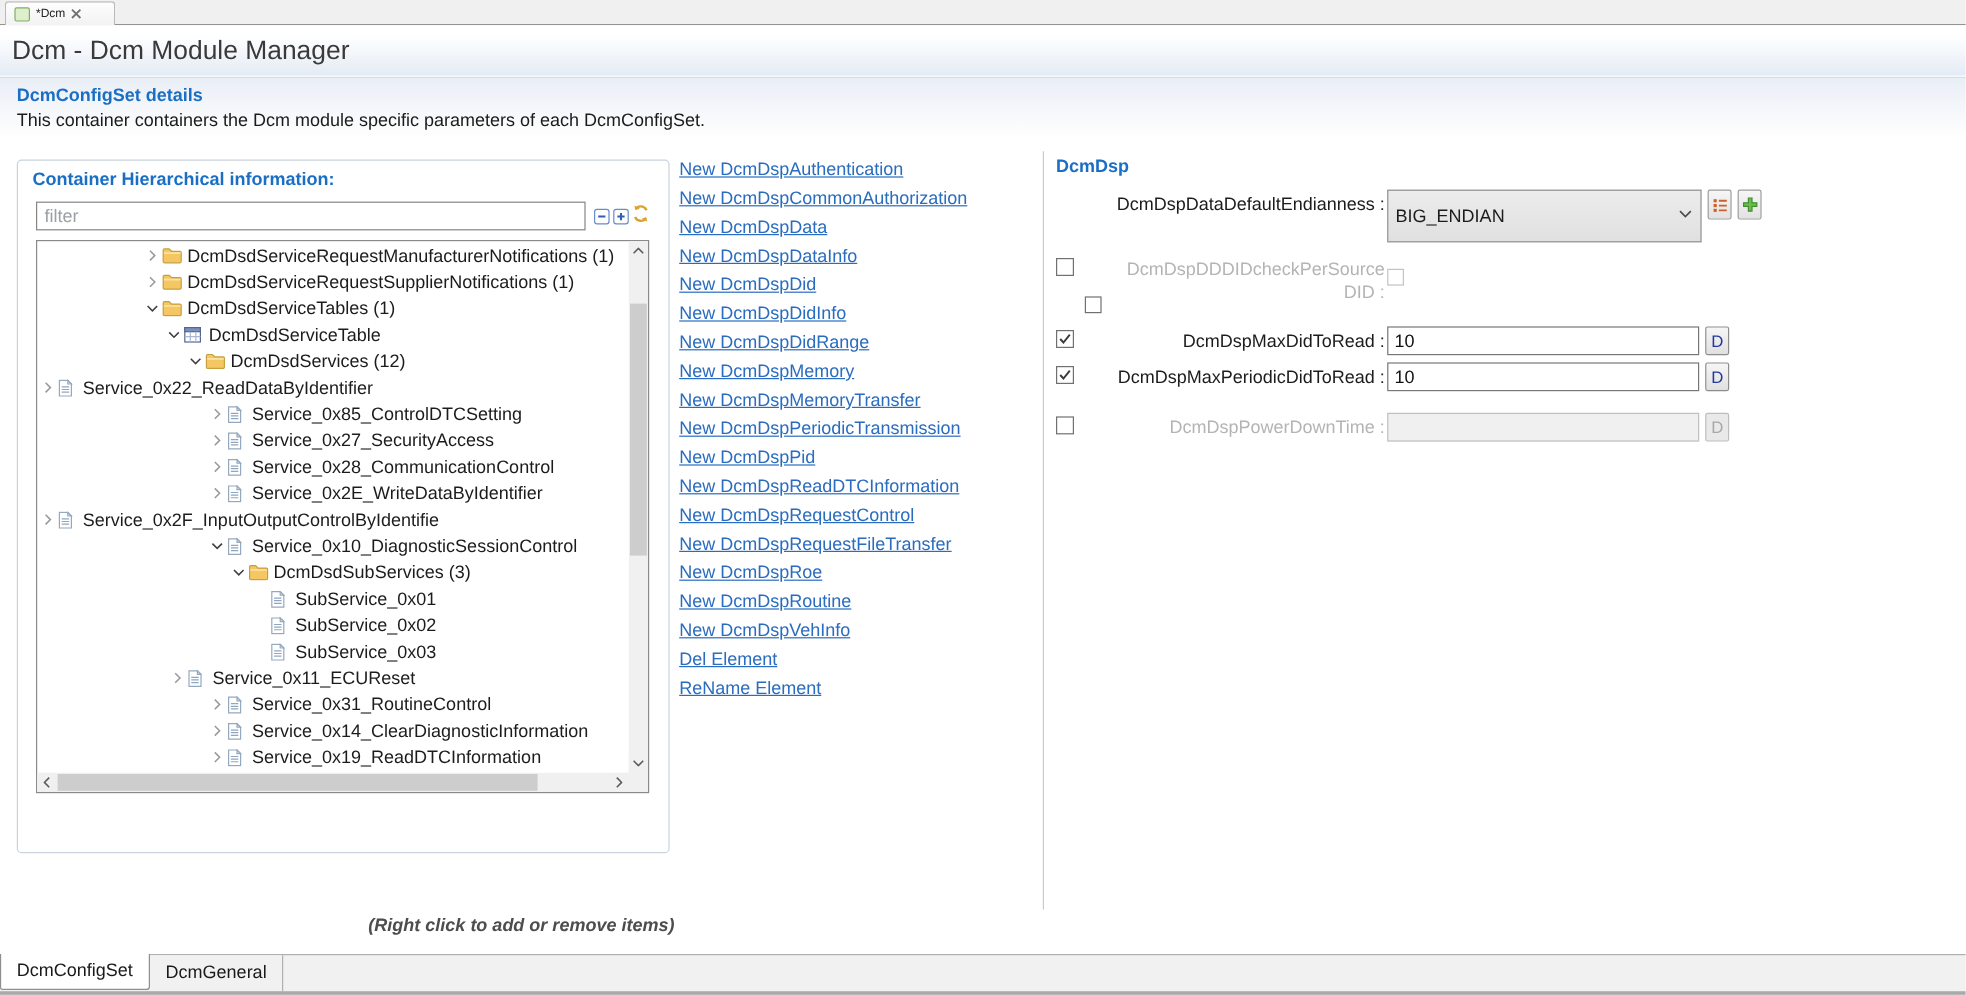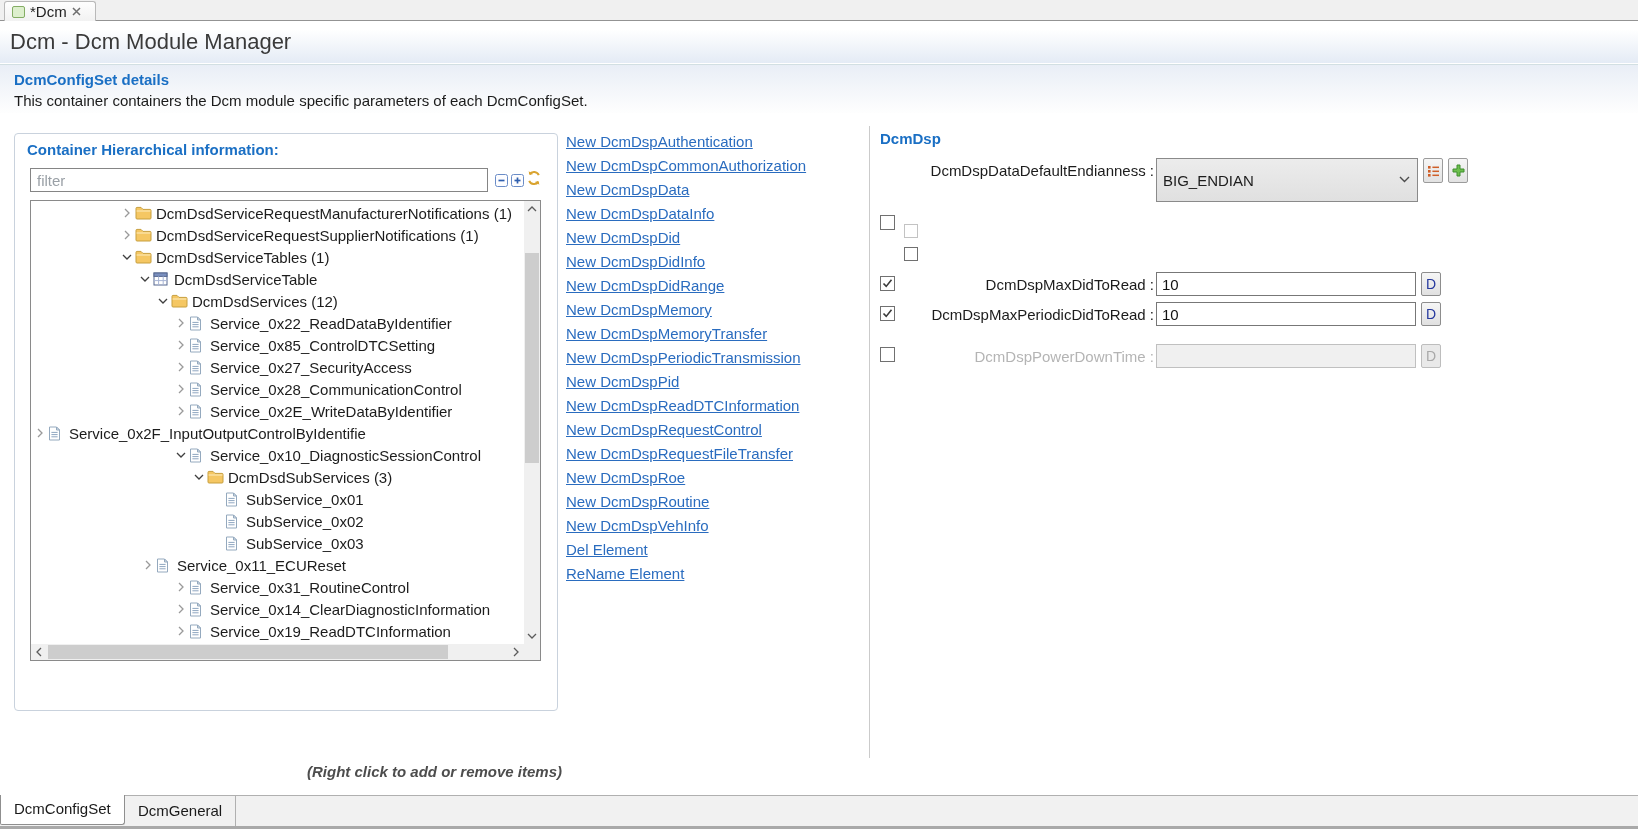--- a/index.html
+++ b/index.html
@@ -5,21 +5,21 @@
   * { margin:0; padding:0; box-sizing:border-box; }
   html,body { width:1638px; height:829px; overflow:hidden; background:#fff;
     font-family:"Liberation Sans","DejaVu Sans",sans-serif; color:#1c1c1c; }
 
   
   .editor-tabbar { position:absolute; left:0; top:0; width:100%; height:21px;
     background:#f0f0f0; border-bottom:1px solid #939393; }
   .editor-tab { position:absolute; left:4px; top:1px; height:20px; min-width:92px;
     background:linear-gradient(#fefefe,#f2f2f2); border:1px solid #b9b9b9; border-bottom:none;
     border-radius:3px 3px 0 0; display:flex; align-items:center; gap:5px; padding:0 7px; }
-  .editor-tab .tab-title { font-size:15px; color:#222; }
+  .editor-tab .tab-title { font-size:10px; color:#222; }
   .tab-icon { width:13px; height:12px; background:#ddefcd; border:1px solid #84ad64; border-radius:2px; }
 
   
   .title-band { position:absolute; left:0; top:21px; width:100%; height:42px;
     background:linear-gradient(#ffffff 20%, #e4ebf5); }
   .title-band h1 { padding:8px 0 0 10px; font-size:22px; font-weight:400; color:#3a3a3a; }
 
   
   .section-band { position:absolute; left:0; top:64px; width:100%; height:49px;
     border-top:1px solid #d2dfe2; background:linear-gradient(#e9eef6, #fefefe); }
@@ -222,21 +222,21 @@
             </svg>
           </span>
           <span class="ti">
             <svg width="17" height="14" viewBox="0 0 17 14">
               <path d="M1,12 L1,2.4 Q1,1.4 2,1.4 L6,1.4 L8,3.4 L15,3.4 Q16,3.4 16,4.4 L16,12 Q16,13 15,13 L2,13 Q1,13 1,12 Z" fill="#f5c763" stroke="#c79f3e"></path>
               <path d="M1.6,5 L15.4,5" stroke="#fbe3a5" stroke-width="1.4"></path>
             </svg>
           </span>
           <span class="tree-label">DcmDsdServices (12)</span>
         </div>
-        <div class="tree-row" style="padding-left: 141px;">
+        <div class="tree-row" style="">
           <span class="tw">
             <svg width="16" height="16" viewBox="0 0 16 16">
               <polyline points="6,4 10,8 6,12" fill="none" stroke="#9a9a9a" stroke-width="1.3"></polyline>
             </svg>
           </span>
           <span class="ti">
             <svg width="13" height="15" viewBox="0 0 13 15">
               <path d="M1.5,1 L8.5,1 L11.5,4 L11.5,14 L1.5,14 Z" fill="#fff" stroke="#94a9be"></path>
               <path d="M8.5,1 L8.5,4 L11.5,4 Z" fill="#dde7f0" stroke="#94a9be"></path>
               <line x1="3.4" y1="6.4" x2="9.6" y2="6.4" stroke="#8fa6c0"></line>
@@ -586,20 +586,21 @@
             <span style="display:flex;">
               <svg width="13" height="13" viewBox="0 0 13 13">
                 <path d="M5,1 L8,1 L8,5 L12,5 L12,8 L8,8 L8,12 L5,12 L5,8 L1,8 L1,5 L5,5 Z" fill="#6cbf4c" stroke="#3f8e2f"></path>
               </svg>
             </span>
           </button>
         </span>
       </div>
       <div class="rp-row" style="top: 86px;">
         <span class="rp-checkcol"><span class="cb"></span></span>
+        <span class="rp-label disabled">DcmDspDDDIDcheckPerSourceDID :</span>
         <span class="rp-control">
           <span class="cb small disabled" style="margin-top: 12px;"></span>
         </span>
       </div>
       <div class="rp-row" style="top: 120px;">
         <span class="rp-checkcol"></span>
         <span class="rp-control">
           <span class="cb small" style="margin-top: 1px;"></span>
         </span>
       </div>

